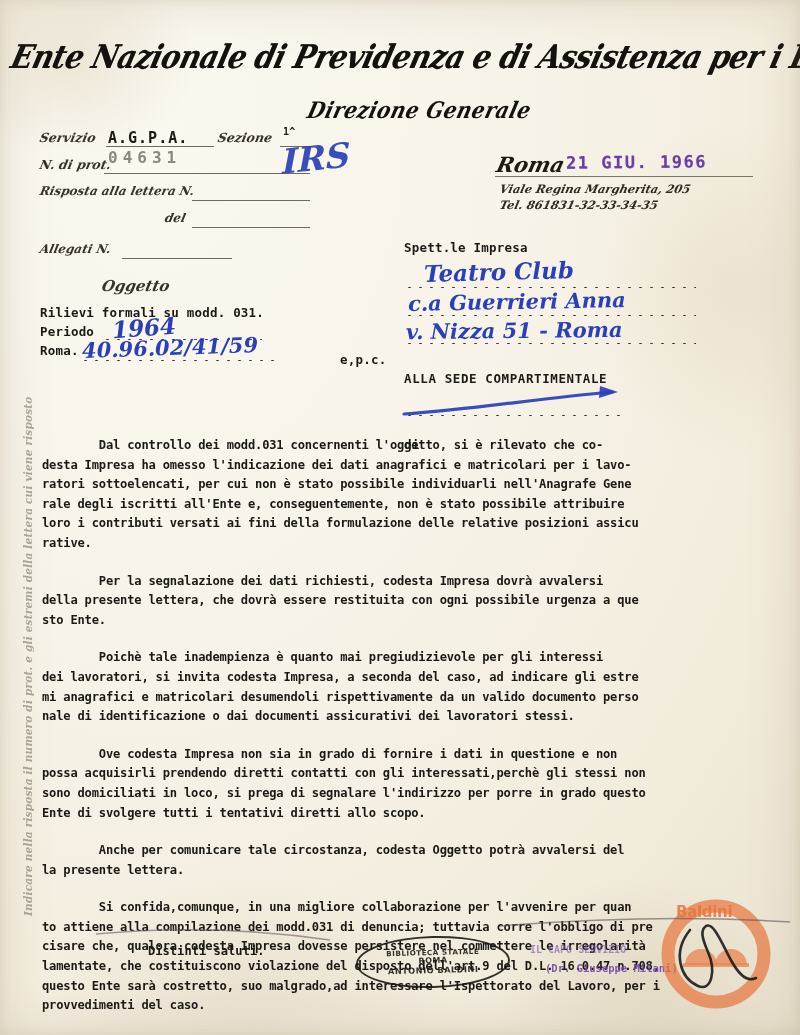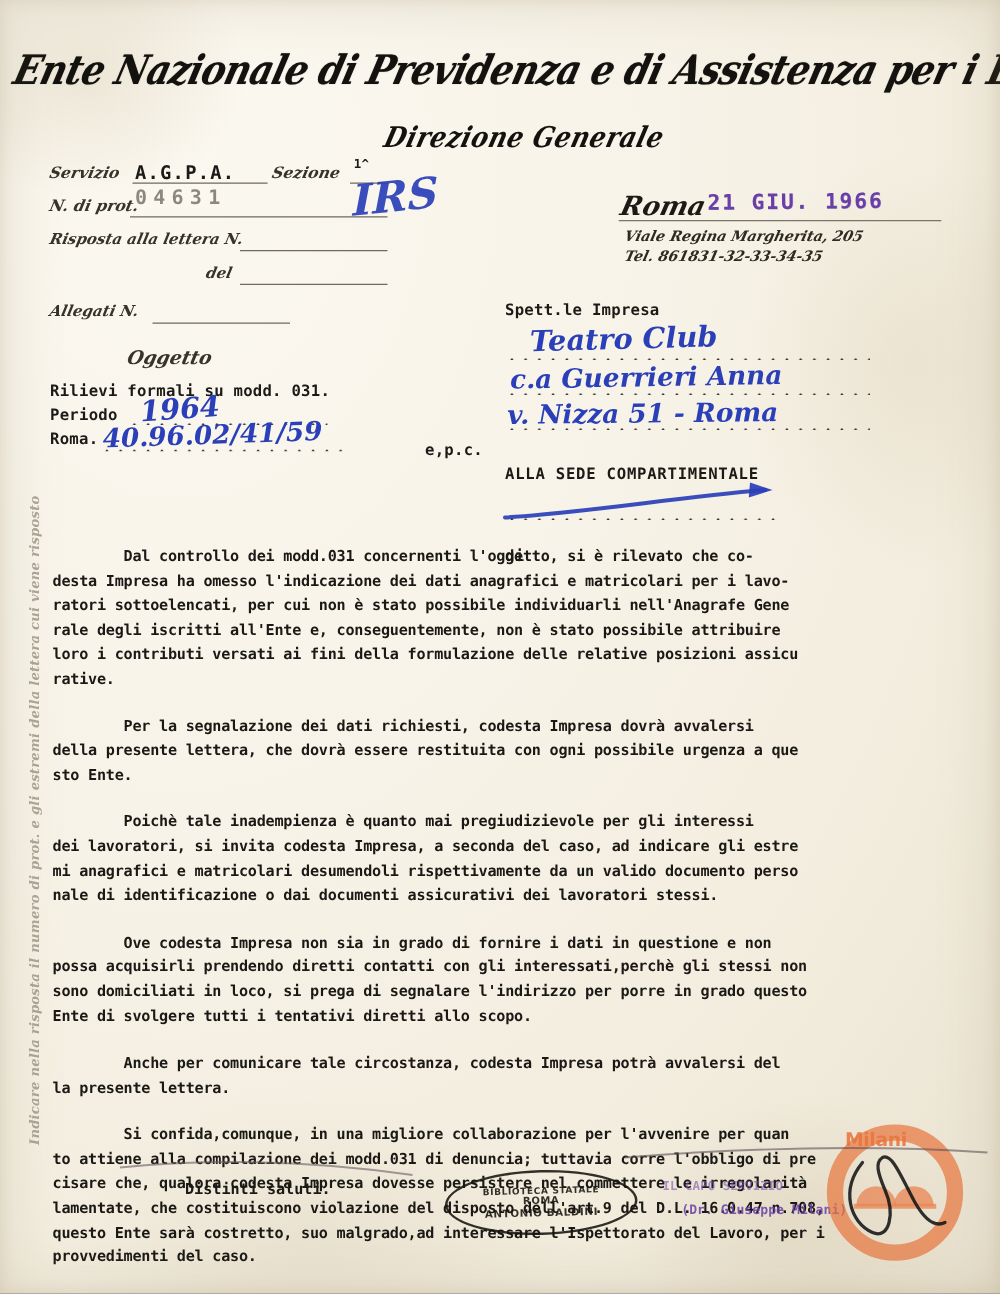--- a/index.html
+++ b/index.html
@@ -278,21 +278,21 @@
 della presente lettera, che dovrà essere restituita con ogni possibile urgenza a que
 sto Ente.</p>
     <p>        Poichè tale inadempienza è quanto mai pregiudizievole per gli interessi
 dei lavoratori, si invita codesta Impresa, a seconda del caso, ad indicare gli estre
 mi anagrafici e matricolari desumendoli rispettivamente da un valido documento perso
 nale di identificazione o dai documenti assicurativi dei lavoratori stessi.</p>
     <p>        Ove codesta Impresa non sia in grado di fornire i dati in questione e non
 possa acquisirli prendendo diretti contatti con gli interessati,perchè gli stessi non
 sono domiciliati in loco, si prega di segnalare l'indirizzo per porre in grado questo
 Ente di svolgere tutti i tentativi diretti allo scopo.</p>
-    <p>        Anche per comunicare tale circostanza, codesta Impresa potrà avvalersi del
+    <p>        Anche per comunicare tale circostanza, codesta Oggetto potrà avvalersi del
 la presente lettera.</p>
     <p>        Si confida,comunque, in una migliore collaborazione per l'avvenire per quan
 to attiene alla compilazione dei modd.031 di denuncia; tuttavia corre l'obbligo di pre
 cisare che, qualora codesta Impresa dovesse persistere nel commettere le irregolarità
 lamentate, che costituiscono violazione del disposto dell'art.9 del D.L. 16.0.47 n.708,
 questo Ente sarà costretto, suo malgrado,ad interessare l'Ispettorato del Lavoro, per i
 provvedimenti del caso.</p>
   </div>
 
   <div id="salutation">Distinti saluti.</div>
@@ -307,21 +307,21 @@
     <div class="ls2">ROMA</div>
     <div class="ls3">ANTONIO BALDINI</div>
   </div>
 
   <svg id="watermark" viewBox="0 0 122 122">
     <circle cx="61" cy="61" r="48" fill="none" stroke="#e8743c" stroke-width="13" opacity=".85"></circle>
     <path d="M30 72 a16 16 0 0 1 32 0 z" fill="#e8743c" opacity=".78"></path>
     <path d="M60 72 a16 16 0 0 1 32 0 z" fill="#e8743c" opacity=".78"></path>
     <rect x="28" y="70" width="66" height="4" fill="#e8743c" opacity=".78"></rect>
   </svg>
-  <div id="wm-text">Milani</div>
+  <div id="wm-text">Baldini</div>
 
   <svg class="overlay">
 
     <path d="M404 414 C 470 410, 540 398, 612 392" stroke="#2a3fb8" stroke-width="3.2" fill="none" stroke-linecap="round" opacity=".92"></path>
     <path d="M600 386 L 618 392 L 599 398 Z" fill="#2a3fb8" opacity=".92"></path>
 
     <path d="M96 934 C 180 926, 260 930, 330 940" stroke="#6e5f66" stroke-width="1.6" fill="none" opacity=".62"></path>
 
     <path d="M500 926 C 600 918, 700 916, 790 922" stroke="#5d5058" stroke-width="1.5" fill="none" opacity=".6"></path>
 

